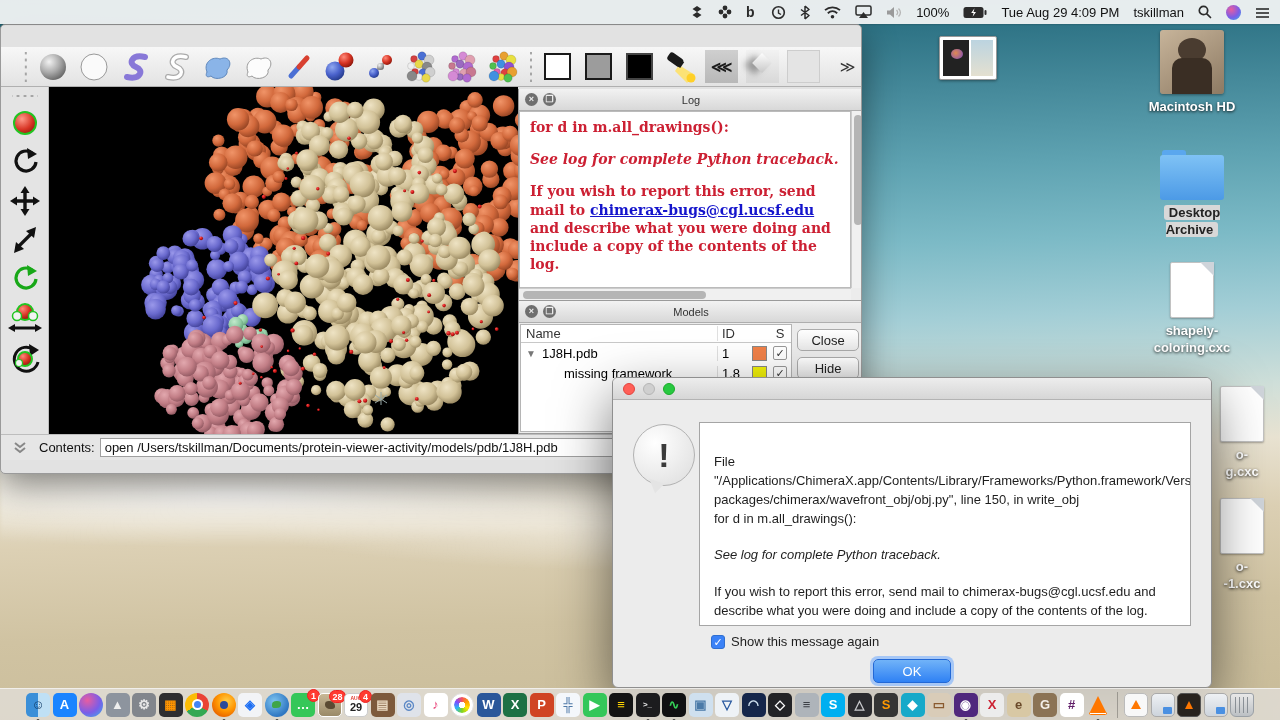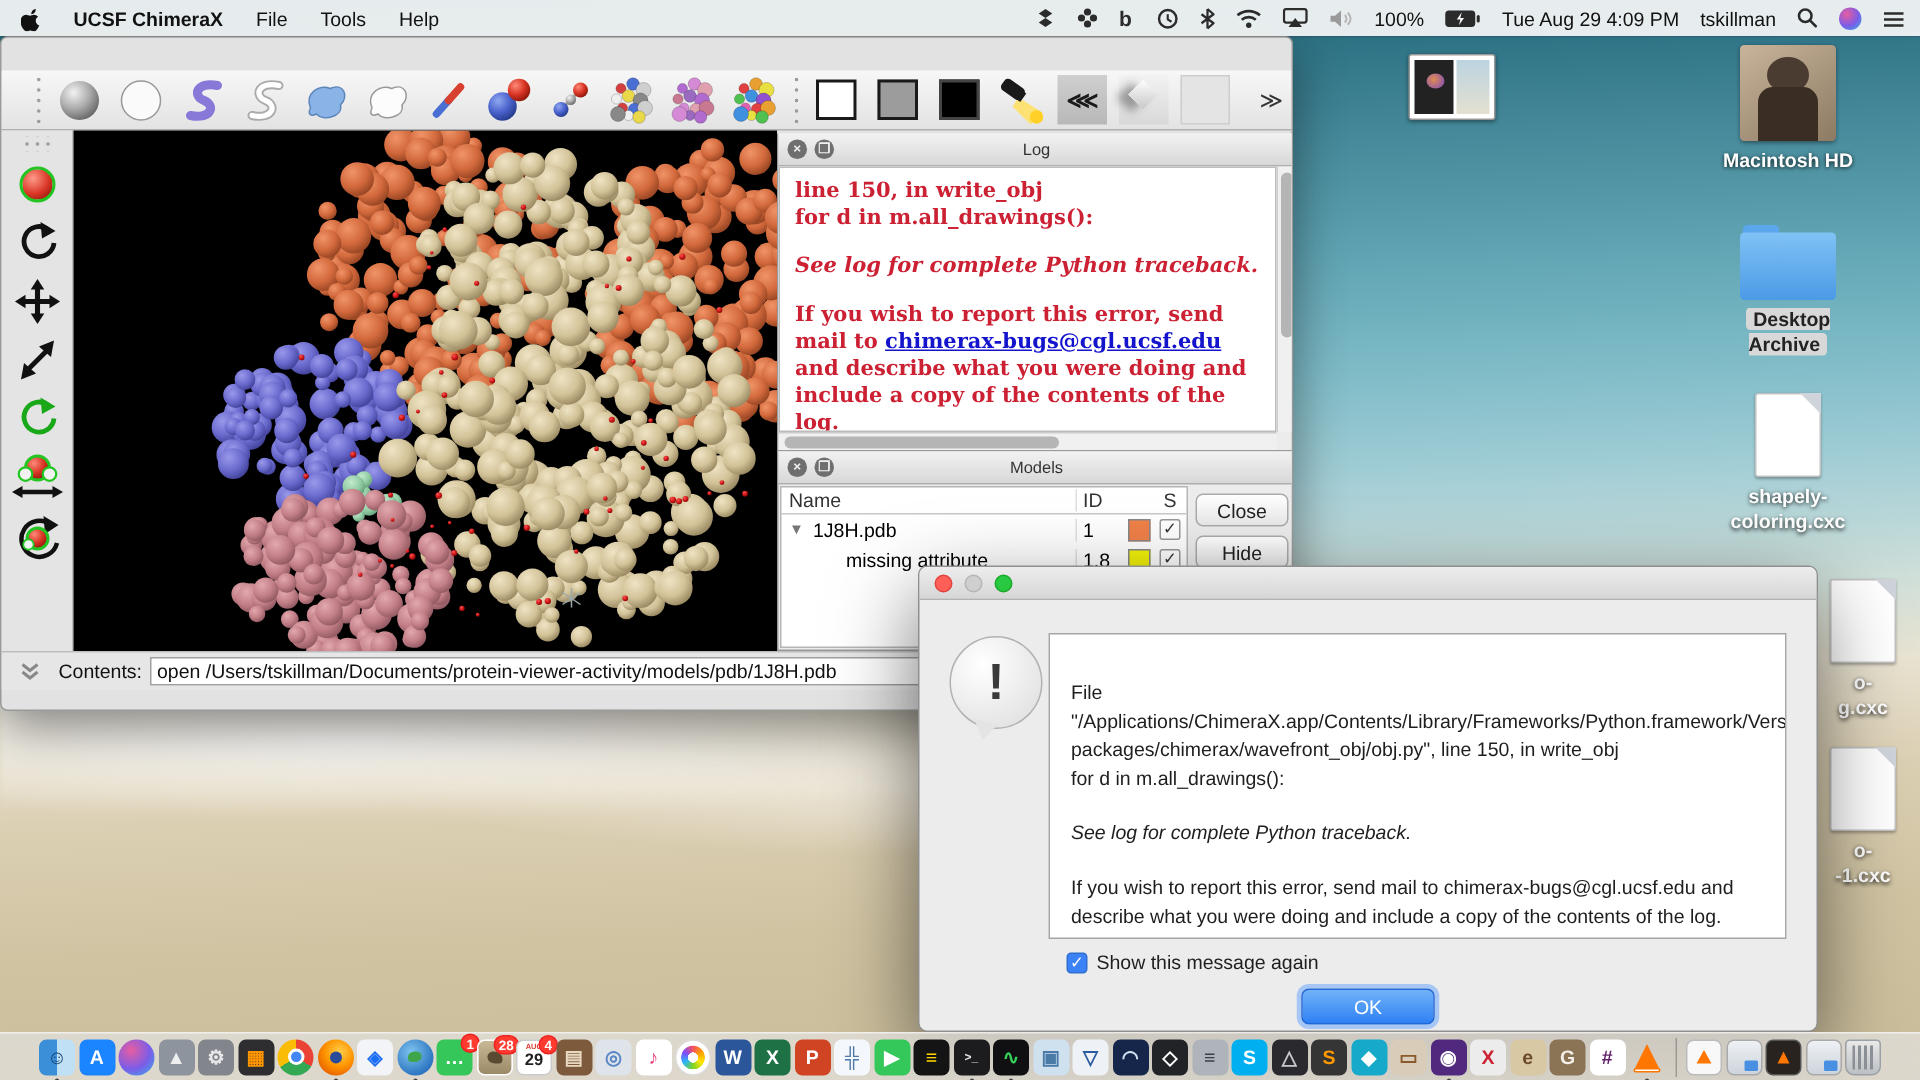--- a/index.html
+++ b/index.html
@@ -142,21 +142,21 @@
     border-style:solid; border-width:12px 6px 0 10px; border-color:#e4e4e4 transparent transparent transparent;
     transform:rotate(18deg); }
   #dlg-box { position:absolute; left:86px; top:44px; width:492px; height:204px; background:#fff;
     border:1px solid #a5a5a5; padding:12px 14px; font-size:13px; line-height:1.45; color:#1e1e1e; overflow:hidden; }
   #dlg-box .gap { height:18px; }
   #dlg-box .it { font-style:italic; }
   #dlg-check { position:absolute; left:98px; top:256px; display:flex; align-items:center; gap:6px;
     font-size:13px; color:#1e1e1e; }
   .checkbox { width:14px; height:14px; background:#3b82f7; border:1px solid #2f6fd0; border-radius:3px;
     color:#fff; font-size:11px; line-height:13px; text-align:center; }
-  #dlg-ok { position:absolute; left:50%; transform:translateX(-50%); top:281px; width:89px; height:24px;
+  #dlg-ok { position:absolute; left:50%; transform:translateX(-50%); top:281px; width:78px; height:24px;
     background:linear-gradient(#71b3f8,#2f81f4); border:1px solid #2268d6; border-radius:5px;
     color:#fff; font-size:13px; display:flex; align-items:center; justify-content:center;
     box-shadow:0 0 0 3px rgba(110,170,255,.55); }
 
   
   #dock { position:absolute; left:0; bottom:0; width:1280px; height:32px; z-index:60;
     background:rgba(224,221,215,.82); border-top:1px solid rgba(255,255,255,.6);
     display:flex; align-items:center; justify-content:center; gap:2.5px; }
   .ditem { width:24px; height:24px; border-radius:5px; position:relative; flex:0 0 auto;
     display:flex; align-items:center; justify-content:center; font-size:13px; font-weight:bold; }
@@ -168,29 +168,20 @@
   .dock-sep { width:1px; height:26px; background:rgba(0,0,0,.25); margin:0 4px; flex:0 0 auto; }
 </style>
 </head>
 <body>
 
 <div id="screen">
   <div id="wallpaper"></div>
   <div id="foam"></div>
 
   <div id="menubar">
-    <div id="menu-left">
-      <span id="apple-logo">
-        <svg width="15" height="17" viewBox="0 0 14 16">
-            <path fill="#111" d="M11.4 12.3c-.3.7-.5 1-.9 1.6-.6.9-1.4 2-2.4 2-.9 0-1.1-.6-2.3-.6s-1.5.6-2.4.6c-1 0-1.8-1-2.4-1.9C-.5 11.6-.7 8.7.3 7.2c.7-1.1 1.8-1.7 2.8-1.7 1 0 1.7.6 2.5.6s1.3-.6 2.5-.6c.9 0 1.9.5 2.6 1.3-2.3 1.3-1.9 4.5.7 5.5zM8.5 4.1c.4-.6.8-1.4.7-2.2-.7 0-1.6.5-2.1 1.1-.4.5-.8 1.4-.7 2.2.8 0 1.6-.5 2.1-1.1z"></path>
-          </svg>
-      </span>
-      <span class="appname">UCSF ChimeraX</span>
-      <span id="menu-items"><span class="menu">File</span><span class="menu">Tools</span><span class="menu">Help</span></span>
-    </div>
     <div id="menu-right">
       <span id="menu-status" style="display: flex; align-items: center; gap: 14px;">
           <span class="sicon">
             <svg width="14" height="14" viewBox="0 0 13 14">
               <path fill="#2b2b2b" d="M6.5 1 L11 4 6.5 7 2 4 Z M6.5 7 L11 10 6.5 13 2 10 Z"></path>
             </svg>
           </span>
           <span class="sicon">
             <svg width="14" height="14" viewBox="0 0 14 14">
               <g fill="#2b2b2b">
@@ -1406,21 +1397,20 @@
 
     <div class="panel" id="logpanel">
       <div class="ptitle">
         <span class="pbtns">
           <span class="pbtn">×</span>
           <span class="pbtn">❐</span>
         </span>
         <span>Log</span>
       </div>
       <div id="logcontent">
-        <div>line 150, in write_obj</div>
         <div>for d in m.all_drawings():</div>
         <div class="gap"></div>
         <div class="it">See log for complete Python traceback.</div>
         <div class="gap"></div>
         <div><span>If you wish to report this error, send mail to </span><a class="maillink">chimerax-bugs@cgl.ucsf.edu</a><span> and describe what you were doing and include a copy of the contents of the log.</span></div>
       </div>
       <div class="vscroll">
           <div class="thumb"></div>
         </div>
       <div class="hscroll">
@@ -1453,21 +1443,21 @@
               <div class="mc-sw">
                 <span class="swatch" style="background:#f08048"></span>
               </div>
               <div class="mc-s">
                 <span class="chk">✓</span>
               </div>
             </div>
             <div class="mrow">
               <div class="mc-name">
                 <span class="exp"></span>
-                <span style="padding-left:22px">missing attribute</span>
+                <span style="padding-left:22px">missing framework</span>
               </div>
               <div class="mc-id">1.8</div>
               <div class="mc-sw">
                 <span class="swatch" style="background:#f2f20a"></span>
               </div>
               <div class="mc-s">
                 <span class="chk">✓</span>
               </div>
             </div>
           </div>

